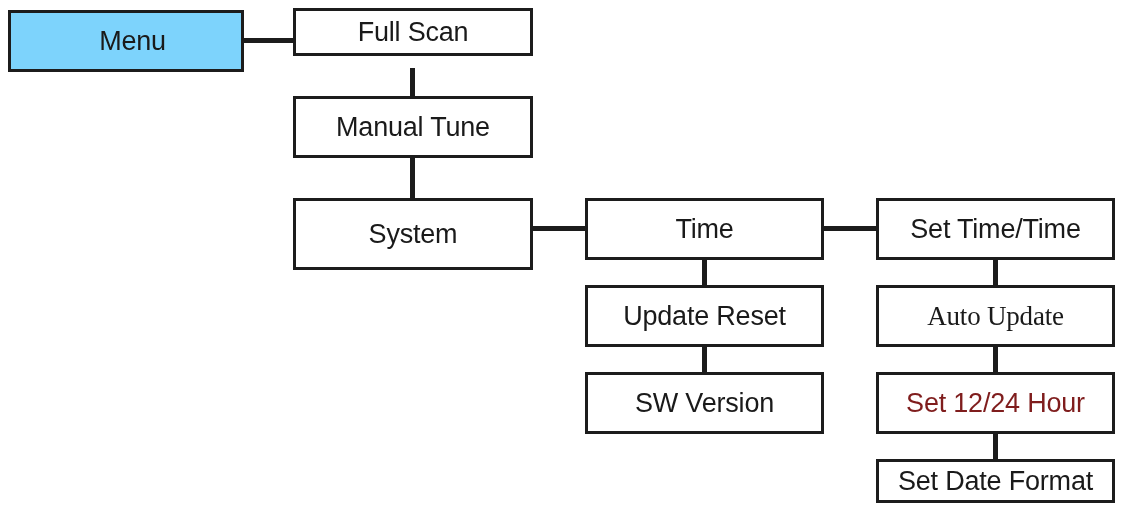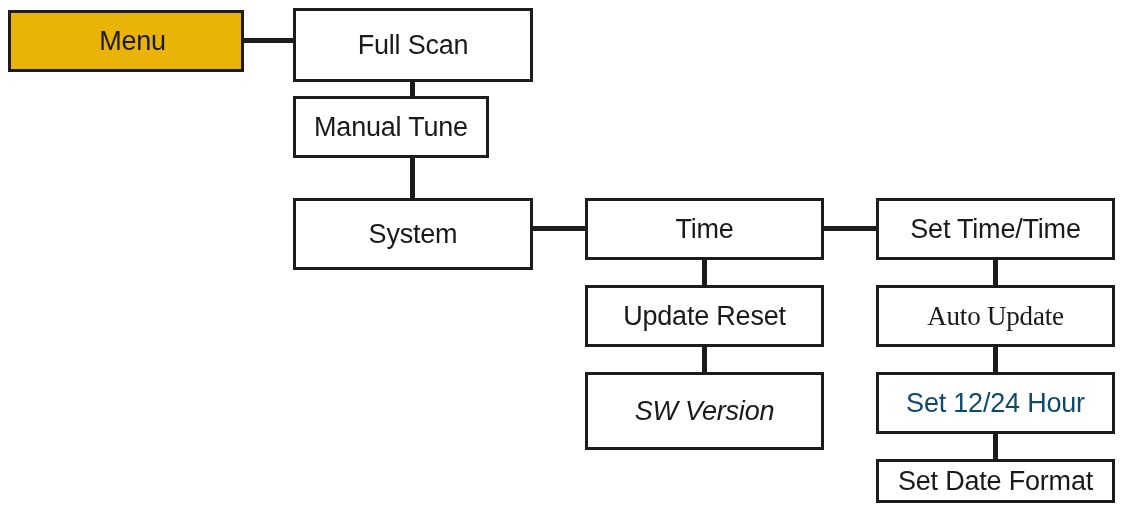--- a/index.html
+++ b/index.html
@@ -51,47 +51,47 @@
       <div class="connector v" style="left: 410px; top: 155px; height: 46px; background: rgb(28, 28, 28);"></div>
       <div class="connector h" style="left: 530px; top: 226px; width: 58px; background: rgb(28, 28, 28);"></div>
       <div class="connector v" style="left: 702px; top: 257px; height: 31px; background: rgb(28, 28, 28);"></div>
       <div class="connector v" style="left: 702px; top: 344px; height: 31px; background: rgb(28, 28, 28);"></div>
       <div class="connector h" style="left: 821px; top: 226px; width: 58px; background: rgb(28, 28, 28);"></div>
       <div class="connector v" style="left: 993px; top: 257px; height: 31px; background: rgb(28, 28, 28);"></div>
       <div class="connector v" style="left: 993px; top: 344px; height: 31px; background: rgb(28, 28, 28);"></div>
       <div class="connector v" style="left: 993px; top: 431px; height: 31px; background: rgb(28, 28, 28);"></div>
     </div>
   <div id="node-layer">
-      <div class="node" style="left: 8px; top: 10px; width: 236px; height: 62px; border-color: rgb(28, 28, 28); background: #eab308; padding-left: 13px;">
+      <div class="node" style="left: 8px; top: 10px; width: 236px; height: 62px; border-color: rgb(28, 28, 28); background: #7dd3fc; padding-left: 13px;">
         <span class="node-label" style="color: rgb(26, 26, 26);">Menu</span>
       </div>
-      <div class="node" style="left: 293px; top: 8px; width: 240px; height: 74px; border-color: rgb(28, 28, 28); background: rgb(255, 255, 255);">
+      <div class="node" style="left: 293px; top: 8px; width: 240px; height: 48px; border-color: rgb(28, 28, 28); background: rgb(255, 255, 255);">
         <span class="node-label" style="color: rgb(26, 26, 26);">Full Scan</span>
       </div>
-      <div class="node" style="left: 293px; top: 96px; width: 196px; height: 62px; border-color: rgb(28, 28, 28); background: rgb(255, 255, 255);">
+      <div class="node" style="left: 293px; top: 96px; width: 240px; height: 62px; border-color: rgb(28, 28, 28); background: rgb(255, 255, 255);">
         <span class="node-label" style="color: rgb(26, 26, 26);">Manual Tune</span>
       </div>
       <div class="node" style="left: 293px; top: 198px; width: 240px; height: 72px; border-color: rgb(28, 28, 28); background: rgb(255, 255, 255);">
         <span class="node-label" style="color: rgb(26, 26, 26);">System</span>
       </div>
       <div class="node" style="left: 585px; top: 198px; width: 239px; height: 62px; border-color: rgb(28, 28, 28); background: rgb(255, 255, 255); text-align: center;">
         <span class="node-label" style="color: rgb(26, 26, 26);">Time</span>
       </div>
       <div class="node" style="left: 585px; top: 285px; width: 239px; height: 62px; border-color: rgb(28, 28, 28); background: rgb(255, 255, 255);">
         <span class="node-label" style="color: rgb(26, 26, 26);">Update Reset</span>
       </div>
-      <div class="node" style="left: 585px; top: 372px; width: 239px; height: 78px; border-color: rgb(28, 28, 28); background: rgb(255, 255, 255); font-style: italic;">
+      <div class="node" style="left: 585px; top: 372px; width: 239px; height: 62px; border-color: rgb(28, 28, 28); background: rgb(255, 255, 255);">
         <span class="node-label" style="color: rgb(26, 26, 26);">SW Version</span>
       </div>
       <div class="node" style="left: 876px; top: 198px; width: 239px; height: 62px; border-color: rgb(28, 28, 28); background: rgb(255, 255, 255);">
         <span class="node-label" style="color: rgb(26, 26, 26);">Set Time/Time</span>
       </div>
       <div class="node" style="left: 876px; top: 285px; width: 239px; height: 62px; border-color: rgb(28, 28, 28); background: rgb(255, 255, 255);">
         <span class="node-label" style="color: rgb(26, 26, 26); font-family: Liberation Serif, serif;">Auto Update</span>
       </div>
       <div class="node" style="left: 876px; top: 372px; width: 239px; height: 62px; border-color: rgb(28, 28, 28); background: rgb(255, 255, 255);">
-        <span class="node-label" style="color: #0c4a6e; text-align: center;">Set 12/24 Hour</span>
+        <span class="node-label" style="color: #7f1d1d; text-align: center;">Set 12/24 Hour</span>
       </div>
       <div class="node" style="left: 876px; top: 459px; width: 239px; height: 44px; border-color: rgb(28, 28, 28); background: rgb(255, 255, 255);">
         <span class="node-label" style="color: rgb(26, 26, 26);">Set Date Format</span>
       </div>
     </div>
 </div>
 
 </body></html>

